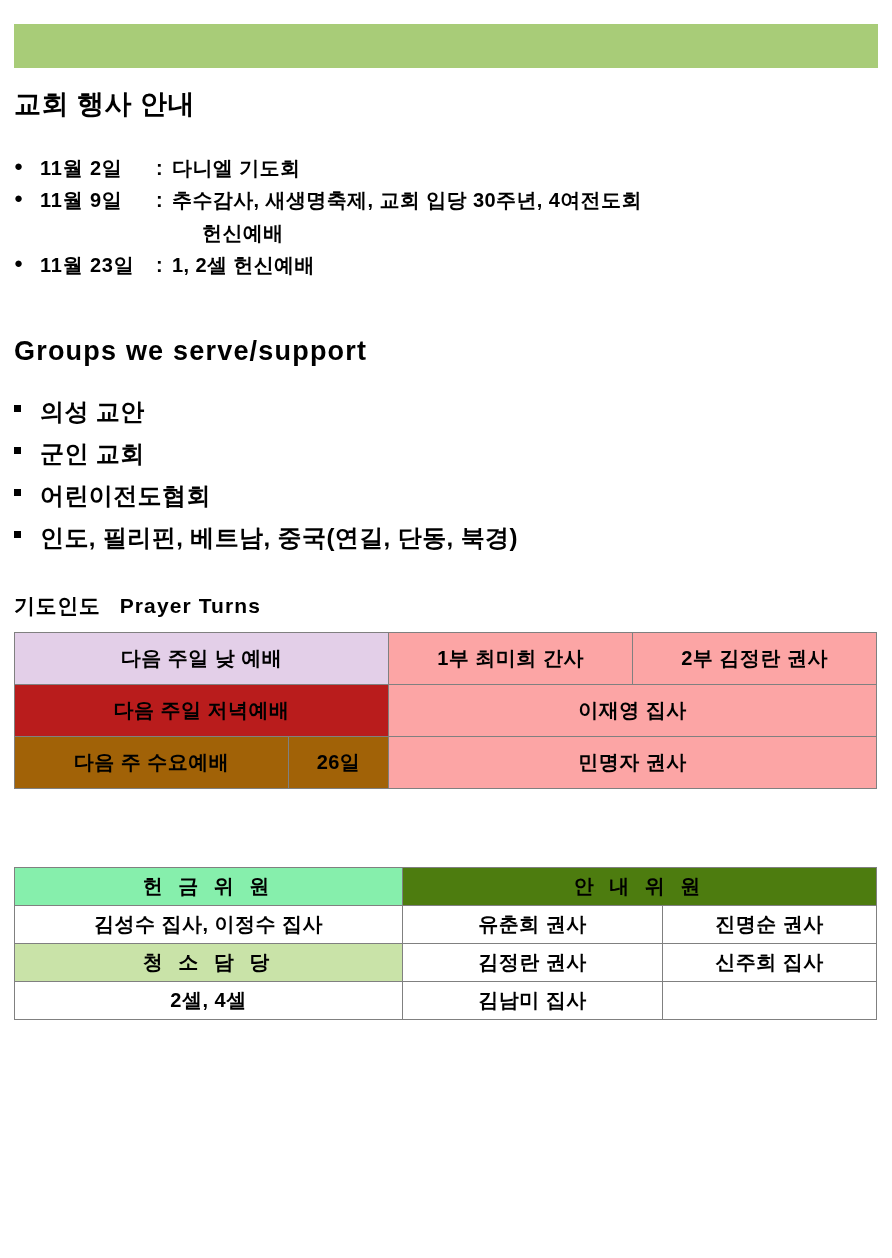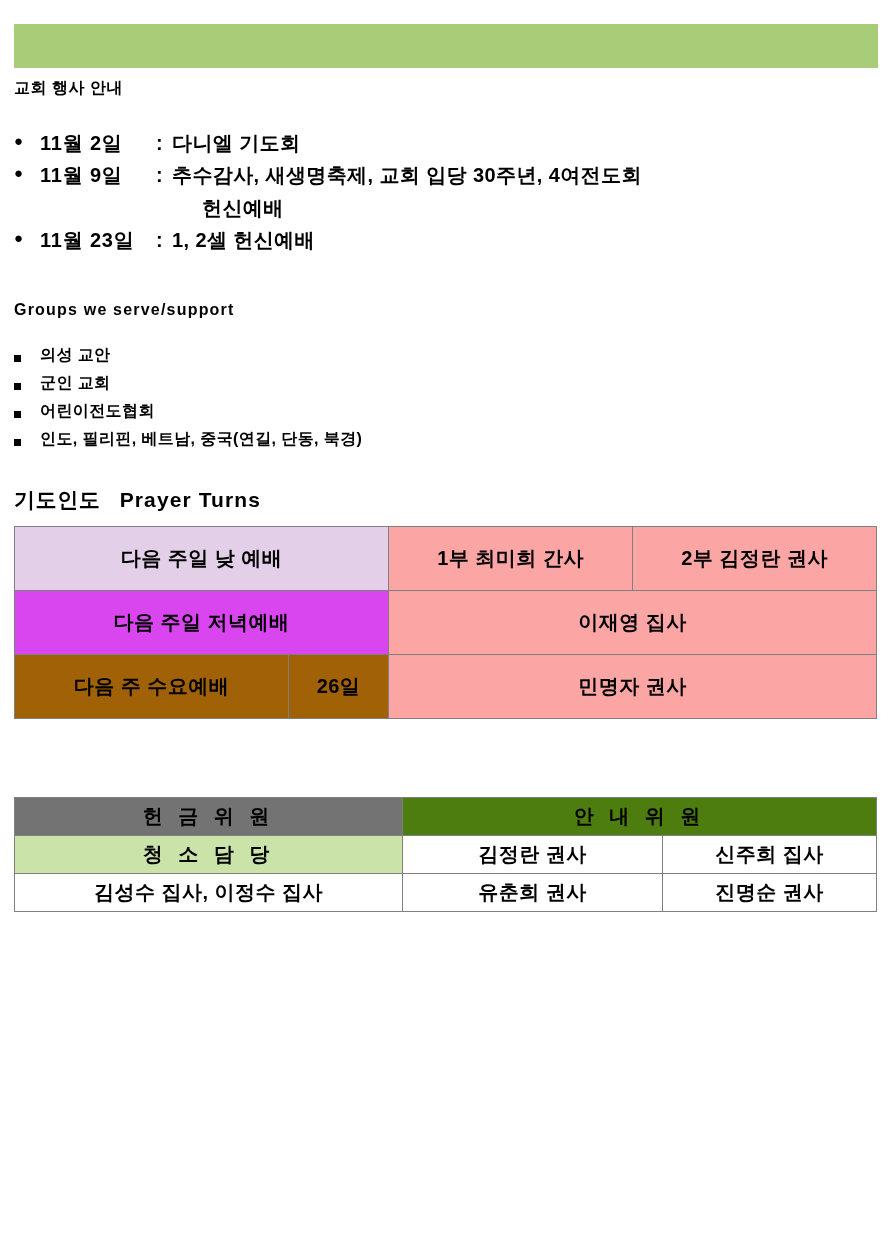--- a/index.html
+++ b/index.html
@@ -17,25 +17,25 @@
     width: 892px;
     height: 1258px;
     padding: 0 14px;
   }
   .green-bar {
     height: 44px;
     background: #a8cc78;
     margin: 24px 0 0 0;
   }
   .hdr {
-    font-size: 16px;
+    font-size: 27px;
     font-weight: bold;
     letter-spacing: 0.5px;
     line-height: 1.55;
-    margin-top: 8px;
+    margin-top: 16px;
   }
   .hdr.en { letter-spacing: 1.2px; }
   .spacer-sm { height: 18px; }
   .spacer-md { height: 26px; }
   .spacer-lg { height: 34px; }
 
   ul.bullets {
     list-style: none;
     margin: 0;
     padding: 0;
@@ -68,21 +68,21 @@
   }
 
   ul.squares {
     list-style: none;
     margin: 0;
     padding: 0;
   }
   ul.squares li {
     display: flex;
     align-items: flex-start;
-    font-size: 16px;
+    font-size: 24px;
     font-weight: bold;
     letter-spacing: 0.4px;
     line-height: 1.74;
   }
   ul.squares li .sq {
     width: 26px;
     flex: 0 0 26px;
     display: flex;
     align-items: center;
     padding-top: 14px;
@@ -100,26 +100,26 @@
     table-layout: fixed;
   }
   table td {
     border: 1px solid #808080;
     font-size: 20px;
     font-weight: bold;
     text-align: center;
     letter-spacing: 0.5px;
     padding: 9px 4px;
   }
-  .t-prayer td { height: 64px; }
+  .t-prayer td { height: 52px; }
   .c-purple { background: #e3cfe8; }
-  .c-green  { background: #d946ef; }
+  .c-green  { background: #b91c1c; }
   .c-blue   { background: #a16207; }
   .c-yellow { background: #fca5a5; }
-  .c-pink   { background: #737373; }
+  .c-pink   { background: #86efac; }
   .c-cyan   { background: #4d7c0f; }
   .c-lgreen { background: #c9e3a8; }
   .c-white  { background: #ffffff; }
 
   .sect-title {
     font-size: 21px;
     font-weight: bold;
     letter-spacing: 0.6px;
   }
   .sect-title .en { letter-spacing: 1.1px; }
@@ -239,25 +239,30 @@
       <col style="width:388px">
       <col style="width:260px">
       <col style="width:214px">
     </colgroup>
     <tbody>
       <tr>
         <td class="c-pink wide-sp">헌 금 위 원</td>
         <td class="c-cyan wide-sp" colspan="2">안 내 위 원</td>
       </tr>
       <tr>
+        <td class="c-white">김성수 집사, 이정수 집사</td>
+        <td class="c-white">유춘희 권사</td>
+        <td class="c-white">진명순 권사</td>
+      </tr>
+      <tr>
         <td class="c-lgreen wide-sp">청 소 담 당</td>
         <td class="c-white">김정란 권사</td>
         <td class="c-white">신주희 집사</td>
       </tr>
       <tr>
-        <td class="c-white">김성수 집사, 이정수 집사</td>
-        <td class="c-white">유춘희 권사</td>
-        <td class="c-white">진명순 권사</td>
+        <td class="c-white">2셀, 4셀</td>
+        <td class="c-white">김남미 집사</td>
+        <td class="c-white"></td>
       </tr>
     </tbody>
   </table>
 
 </div>
 
 </body></html>

